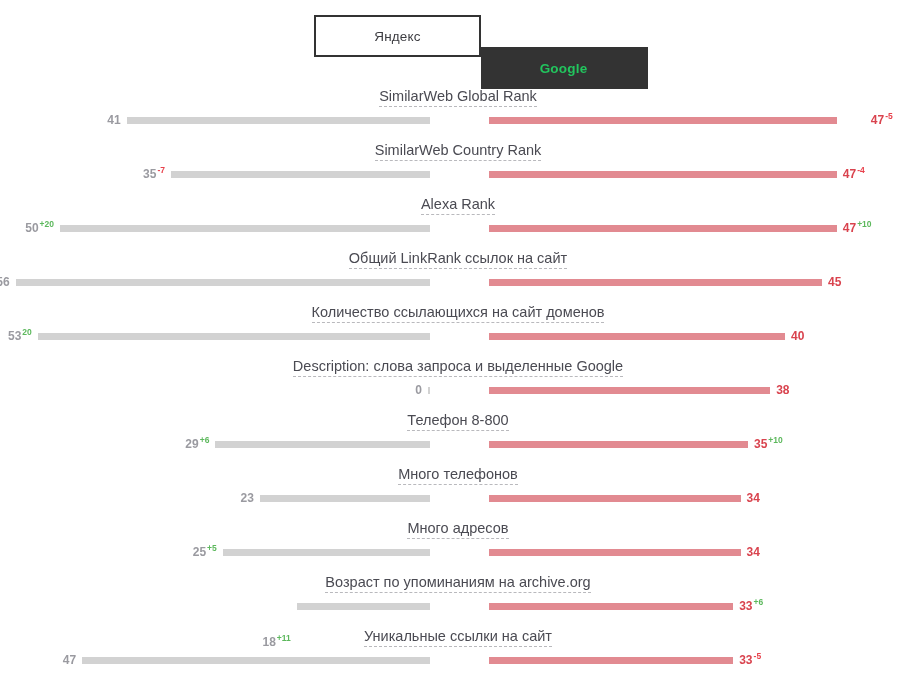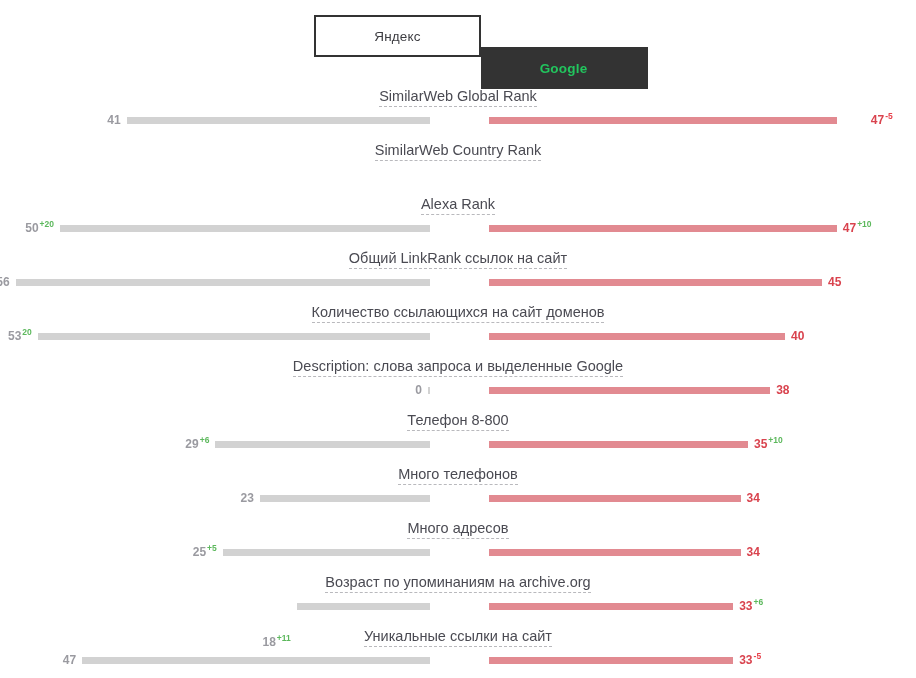--- a/index.html
+++ b/index.html
@@ -147,20 +147,26 @@
       <div class="row-title"><span class="txt">SimilarWeb Global Rank</span></div>
       <div class="bars">
         <div class="bar-left" style="width: 303.4px;"></div>
         <div class="lbl lbl-left" style="right: 752.4px;"><span class="num">41</span></div>
         <div class="bar-right" style="width: 347.8px;"></div>
         <div class="lbl lbl-right" style="left: 842.8px; margin-left: 28px;"><span class="num">47</span><sup class="neg">-5</sup></div>
       </div>
     </div>
     <div class="row">
       <div class="row-title"><span class="txt">SimilarWeb Country Rank</span></div>
+      <div class="bars">
+        <div class="bar-left" style="width: 259px;"></div>
+        <div class="lbl lbl-left" style="right: 708px;"><span class="num">35</span><sup class="neg">-7</sup></div>
+        <div class="bar-right" style="width: 347.8px;"></div>
+        <div class="lbl lbl-right" style="left: 842.8px;"><span class="num">47</span><sup class="neg">-4</sup></div>
+      </div>
     </div>
     <div class="row">
       <div class="row-title"><span class="txt">Alexa Rank</span></div>
       <div class="bars">
         <div class="bar-left" style="width: 370px;"></div>
         <div class="lbl lbl-left" style="right: 819px;"><span class="num">50</span><sup class="pos">+20</sup></div>
         <div class="bar-right" style="width: 347.8px;"></div>
         <div class="lbl lbl-right" style="left: 842.8px;"><span class="num">47</span><sup class="pos">+10</sup></div>
       </div>
     </div>

